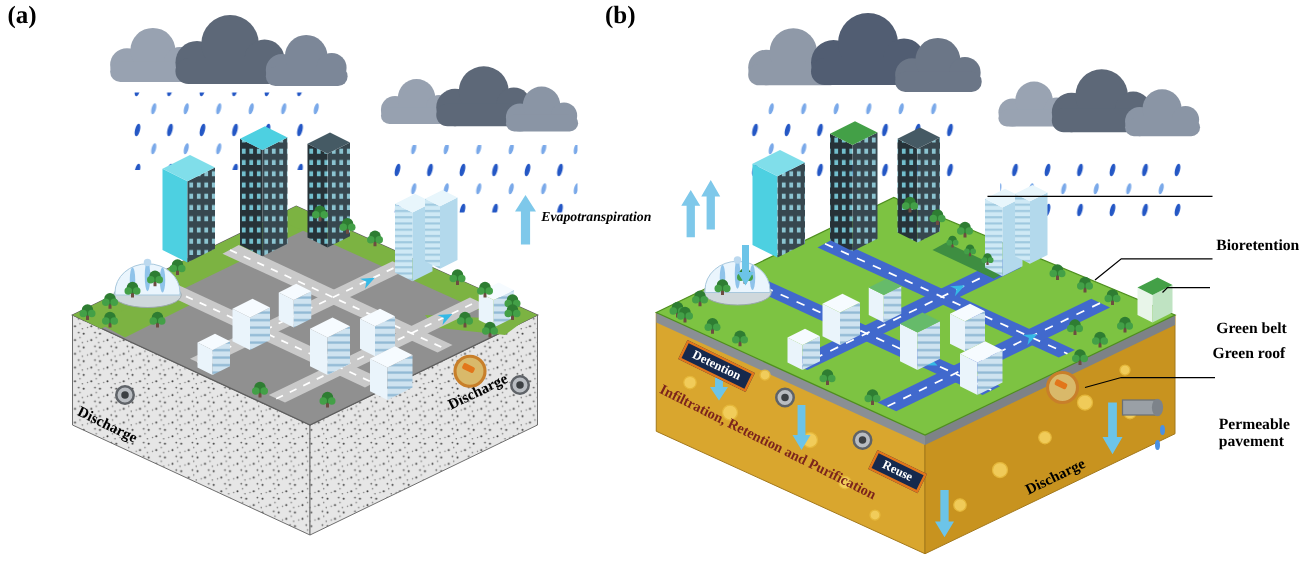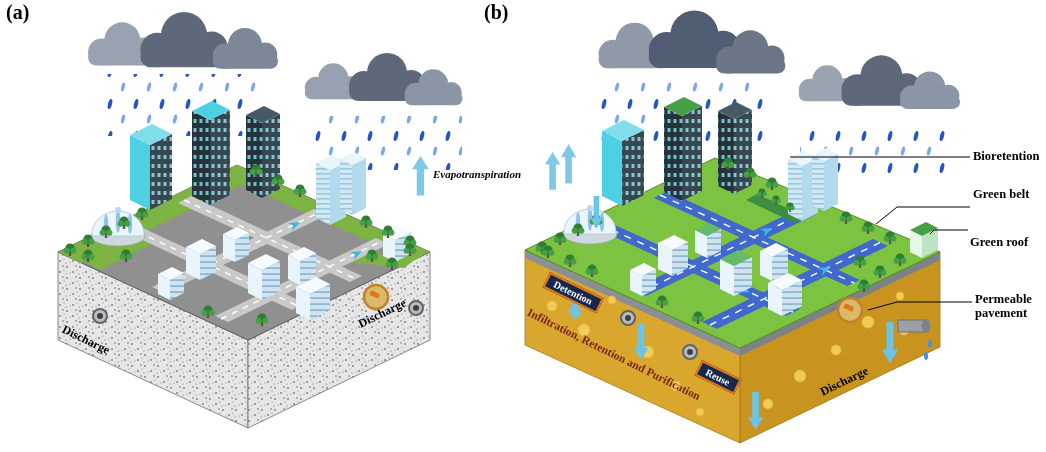--- a/index.html
+++ b/index.html
@@ -3,21 +3,21 @@
 <meta charset="utf-8">
 <style>
   html,body{margin:0;padding:0;background:#fff;}
   .figure{position:relative;width:1046px;height:452px;background:#fff;overflow:hidden;
           font-family:"Liberation Serif",serif;}
   .figure svg{position:absolute;left:0;top:0;}
   .lbl{position:absolute;font-weight:bold;color:#000;z-index:2;white-space:nowrap;}
   .panel-letter{font-size:20px;}
   .ann{font-size:12px;}
   .evap{font-size:11px;font-style:italic;}
-  .callout{font-size:12.5px;line-height:1.1;}
+  .callout{font-size:12.5px;line-height:1.1;margin-top:40px;}
   .wrap2{white-space:normal;width:74px;}
   .rot{transform-origin:0 0;}
   .r26{transform:rotate(26deg);}
   .rm26{transform:rotate(-26deg);}
   .r265{transform:rotate(26.5deg);}
   .box-label{position:absolute;z-index:2;background:#16294d;border:2px solid #e2761b;color:#fff;
              font-weight:bold;font-size:10px;padding:1px 7px;transform-origin:0 0;white-space:nowrap;}
   .infil{color:#7b241c;font-size:11.5px;}
 </style>
 </head>
@@ -401,21 +401,21 @@
 
 <div class="lbl panel-letter" style="left:6px;top:1px;">(a)</div>
 <div class="lbl panel-letter" style="left:484px;top:1px;">(b)</div>
 
 <div class="lbl evap" style="left:433px;top:168px;">Evapotranspiration</div>
 
 <div class="lbl ann rot r26" style="left:66px;top:322px;">Discharge</div>
 <div class="lbl ann rot rm26" style="left:356px;top:318px;">Discharge</div>
 
 <div class="lbl callout" style="left:973px;top:150px;">Bioretention</div>
-<div class="lbl callout" style="left:973px;top:188px;">Green belt</div>
+<div class="lbl callout" style="left:973px;top:216px;">Green belt</div>
 <div class="lbl callout" style="left:970px;top:236px;">Green roof</div>
 <div class="lbl callout wrap2" style="left:975px;top:293px;">Permeable pavement</div>
 
 <div class="box-label r26" style="left:550px;top:272px;">Detention</div>
 <div class="box-label r26" style="left:702px;top:360px;">Reuse</div>
 
 <div class="lbl infil rot r265" style="left:531px;top:306px;">Infiltration, Retention and Purification</div>
 <div class="lbl ann rot rm26" style="left:818px;top:386px;">Discharge</div>
 
 </div>

